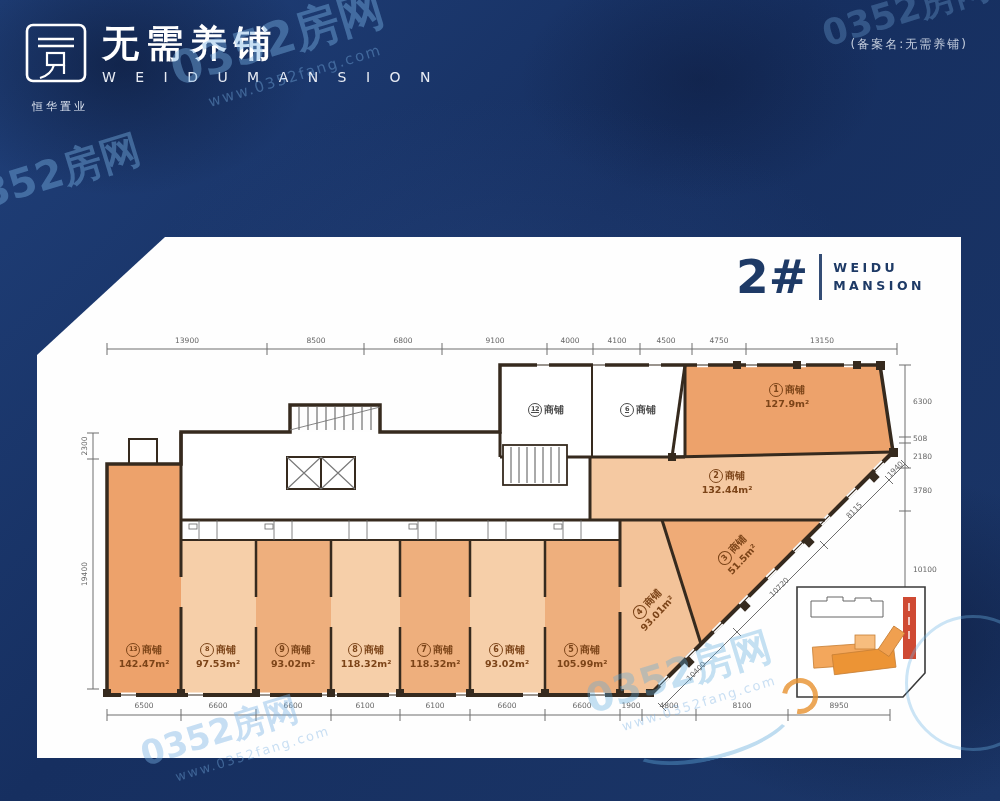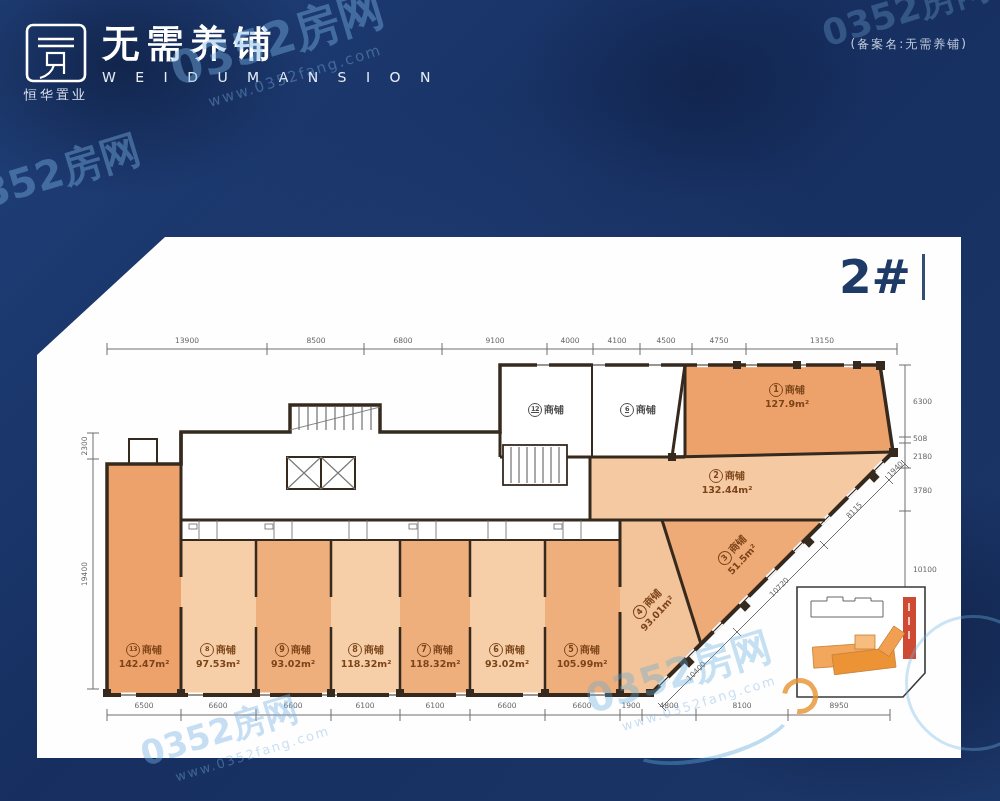--- a/index.html
+++ b/index.html
@@ -8,22 +8,22 @@
     background:
       radial-gradient(ellipse 320px 220px at 12% 8%, rgba(8,18,44,.55), transparent 60%),
       radial-gradient(ellipse 420px 280px at 88% 80%, rgba(10,22,52,.6), transparent 60%),
       radial-gradient(ellipse 560px 320px at 50% 38%, rgba(46,78,140,.32), transparent 65%),
       radial-gradient(ellipse 300px 200px at 70% 10%, rgba(12,24,56,.45), transparent 60%),
       linear-gradient(135deg,#20407a 0%,#162f60 45%,#1b3668 100%);
   }
   
   .logo{position:absolute;left:24px;top:22px;display:flex;gap:14px;align-items:flex-start;}
   .logo-icon-wrap{position:relative;width:64px;height:78px;}
-  .logo-sub{position:absolute;left:0;top:64px;width:64px;text-align:right;
-    font-size:13px;color:#dfe6f2;letter-spacing:3px;white-space:nowrap;}
+  .logo-sub{position:absolute;left:0;top:77px;width:64px;text-align:right;
+    font-size:11px;color:#dfe6f2;letter-spacing:3px;white-space:nowrap;}
   .logo-txt .cn{font-family:"DejaVu Serif","Liberation Serif",serif;font-weight:700;
     font-size:37px;color:#ffffff;letter-spacing:7px;line-height:1.15;white-space:nowrap;}
   .logo-txt .en{font-size:14px;color:#e8ecf4;letter-spacing:7.5px;margin-top:4px;}
   .filing{position:absolute;right:32px;top:36px;font-size:12px;color:#c5cede;letter-spacing:2px;}
   .headline{position:absolute;left:0;top:136px;width:1000px;text-align:center;
     font-size:46px;font-weight:900;color:#ffffff;letter-spacing:1px;white-space:nowrap;
     text-shadow:0 1px 2px rgba(0,0,0,.25);}
   
   .wm{position:absolute;display:flex;flex-direction:column;align-items:flex-start;
     transform:rotate(-17deg);pointer-events:none;z-index:5;}
@@ -100,20 +100,24 @@
     </div>
   </div>
   <div class="filing">(备案名:无需养铺)</div>
 
 
   <div class="card">
 
     <div class="plan-head">
       <span class="num">2#</span>
       <span class="bar"></span>
+      <span class="en">
+        <div>WEIDU</div>
+        <div>MANSION</div>
+      </span>
     </div>
 
     <svg class="plan-svg" width="924" height="521" viewBox="0 0 924 521">
 
       <g>
         <rect x="70" y="227" width="74" height="231" fill="#eda26b"></rect>
         <rect x="144" y="303" width="75" height="155" fill="#f6cfa9"></rect>
         <rect x="219" y="303" width="75" height="155" fill="#eeaf7d"></rect>
         <rect x="294" y="303" width="69" height="155" fill="#f6cfa9"></rect>
         <rect x="363" y="303" width="70" height="155" fill="#eeaf7d"></rect>

